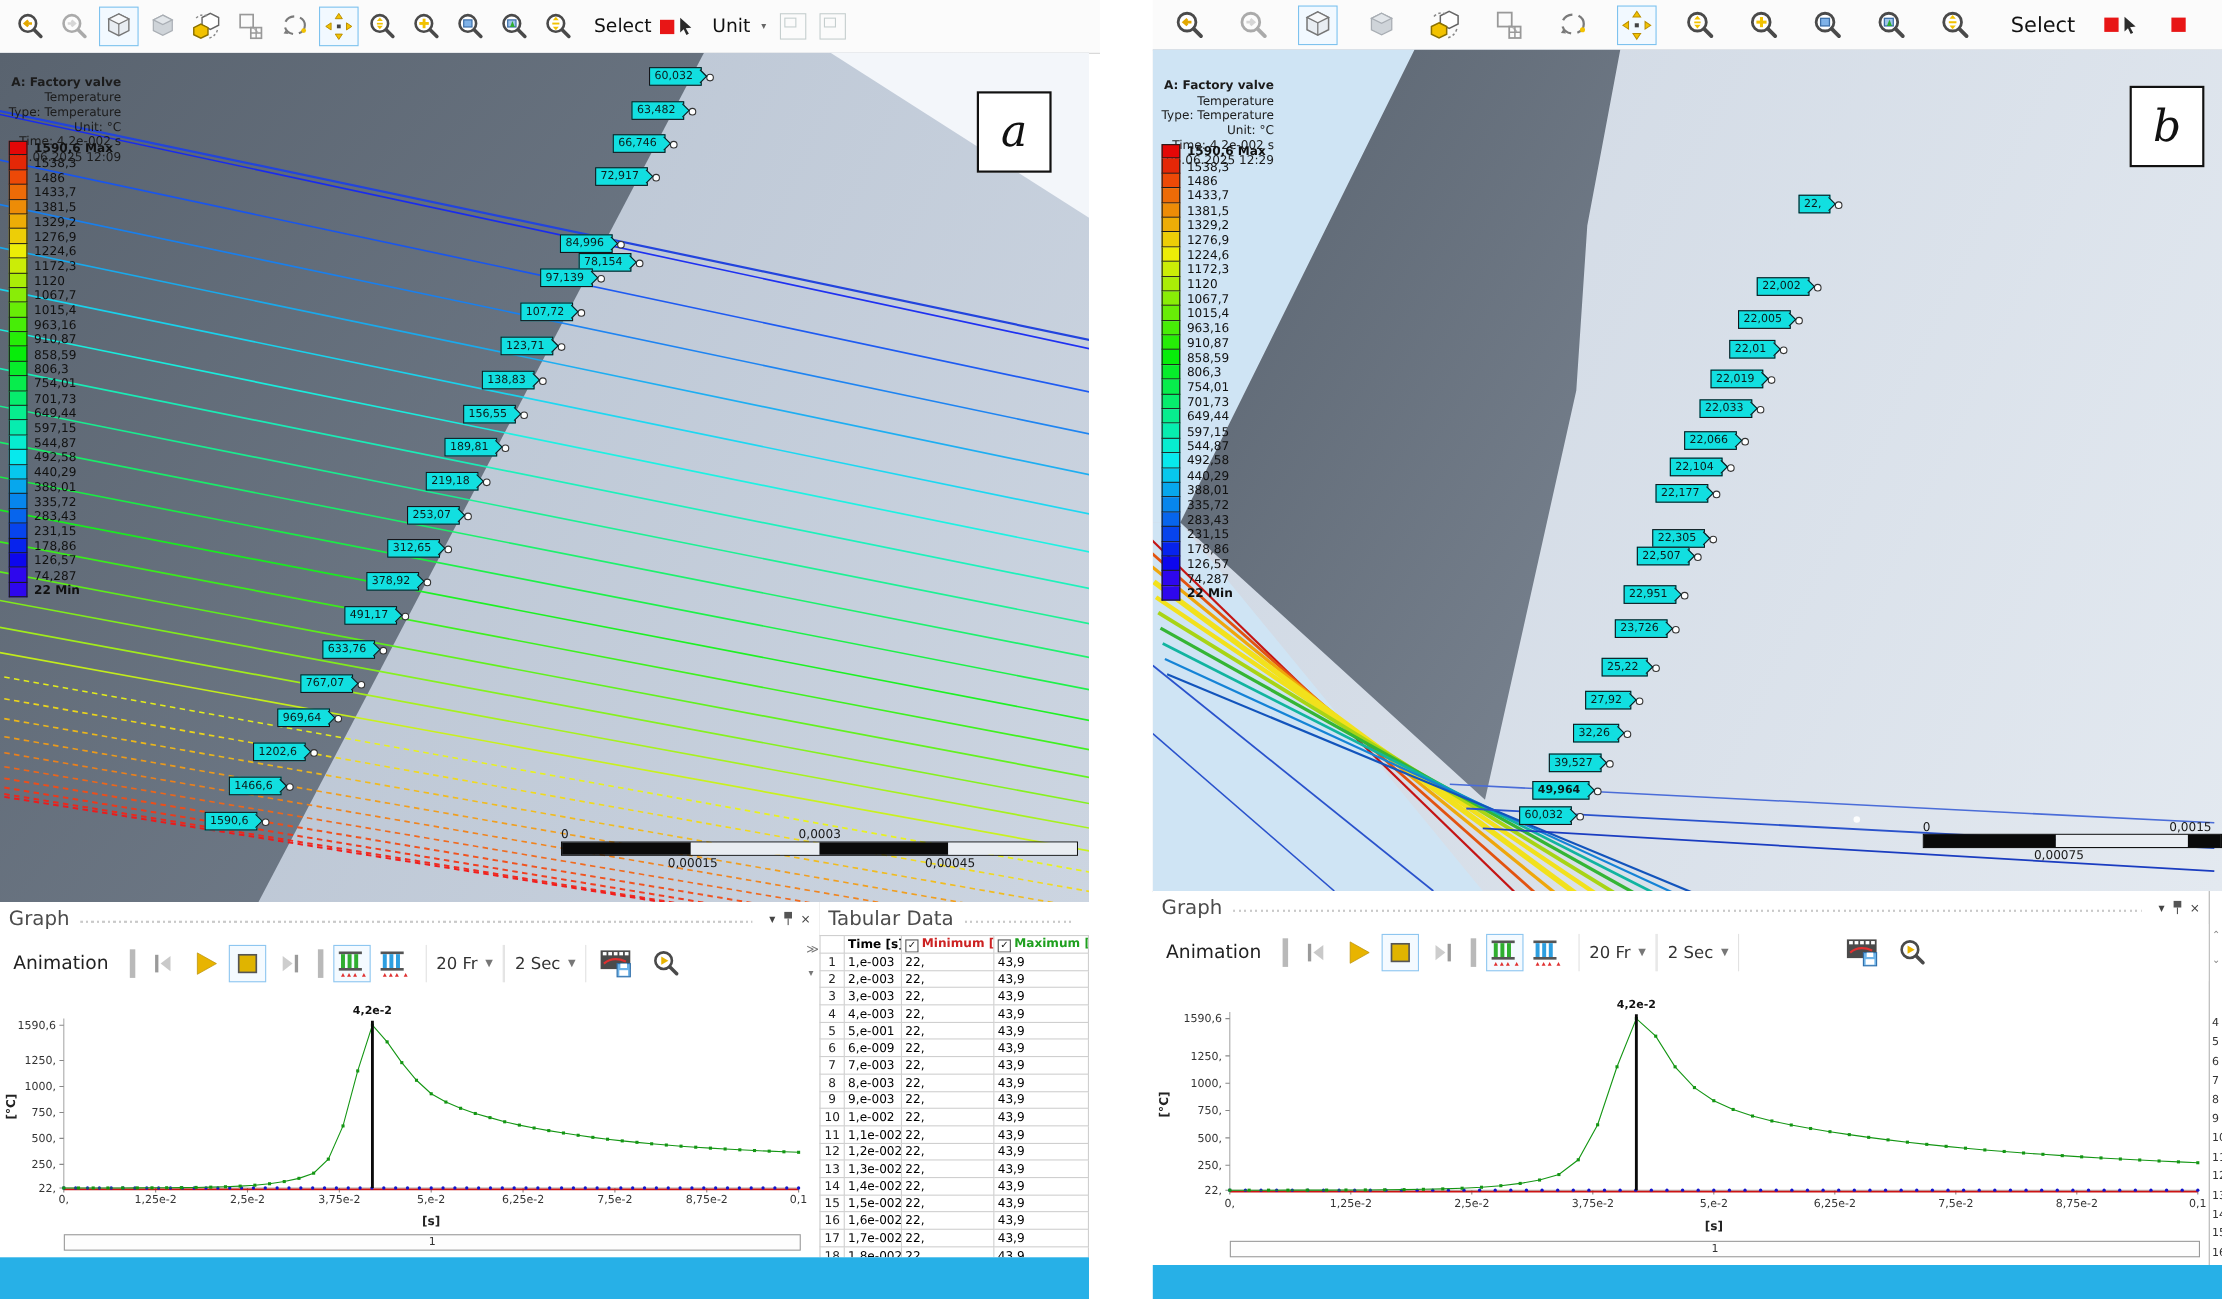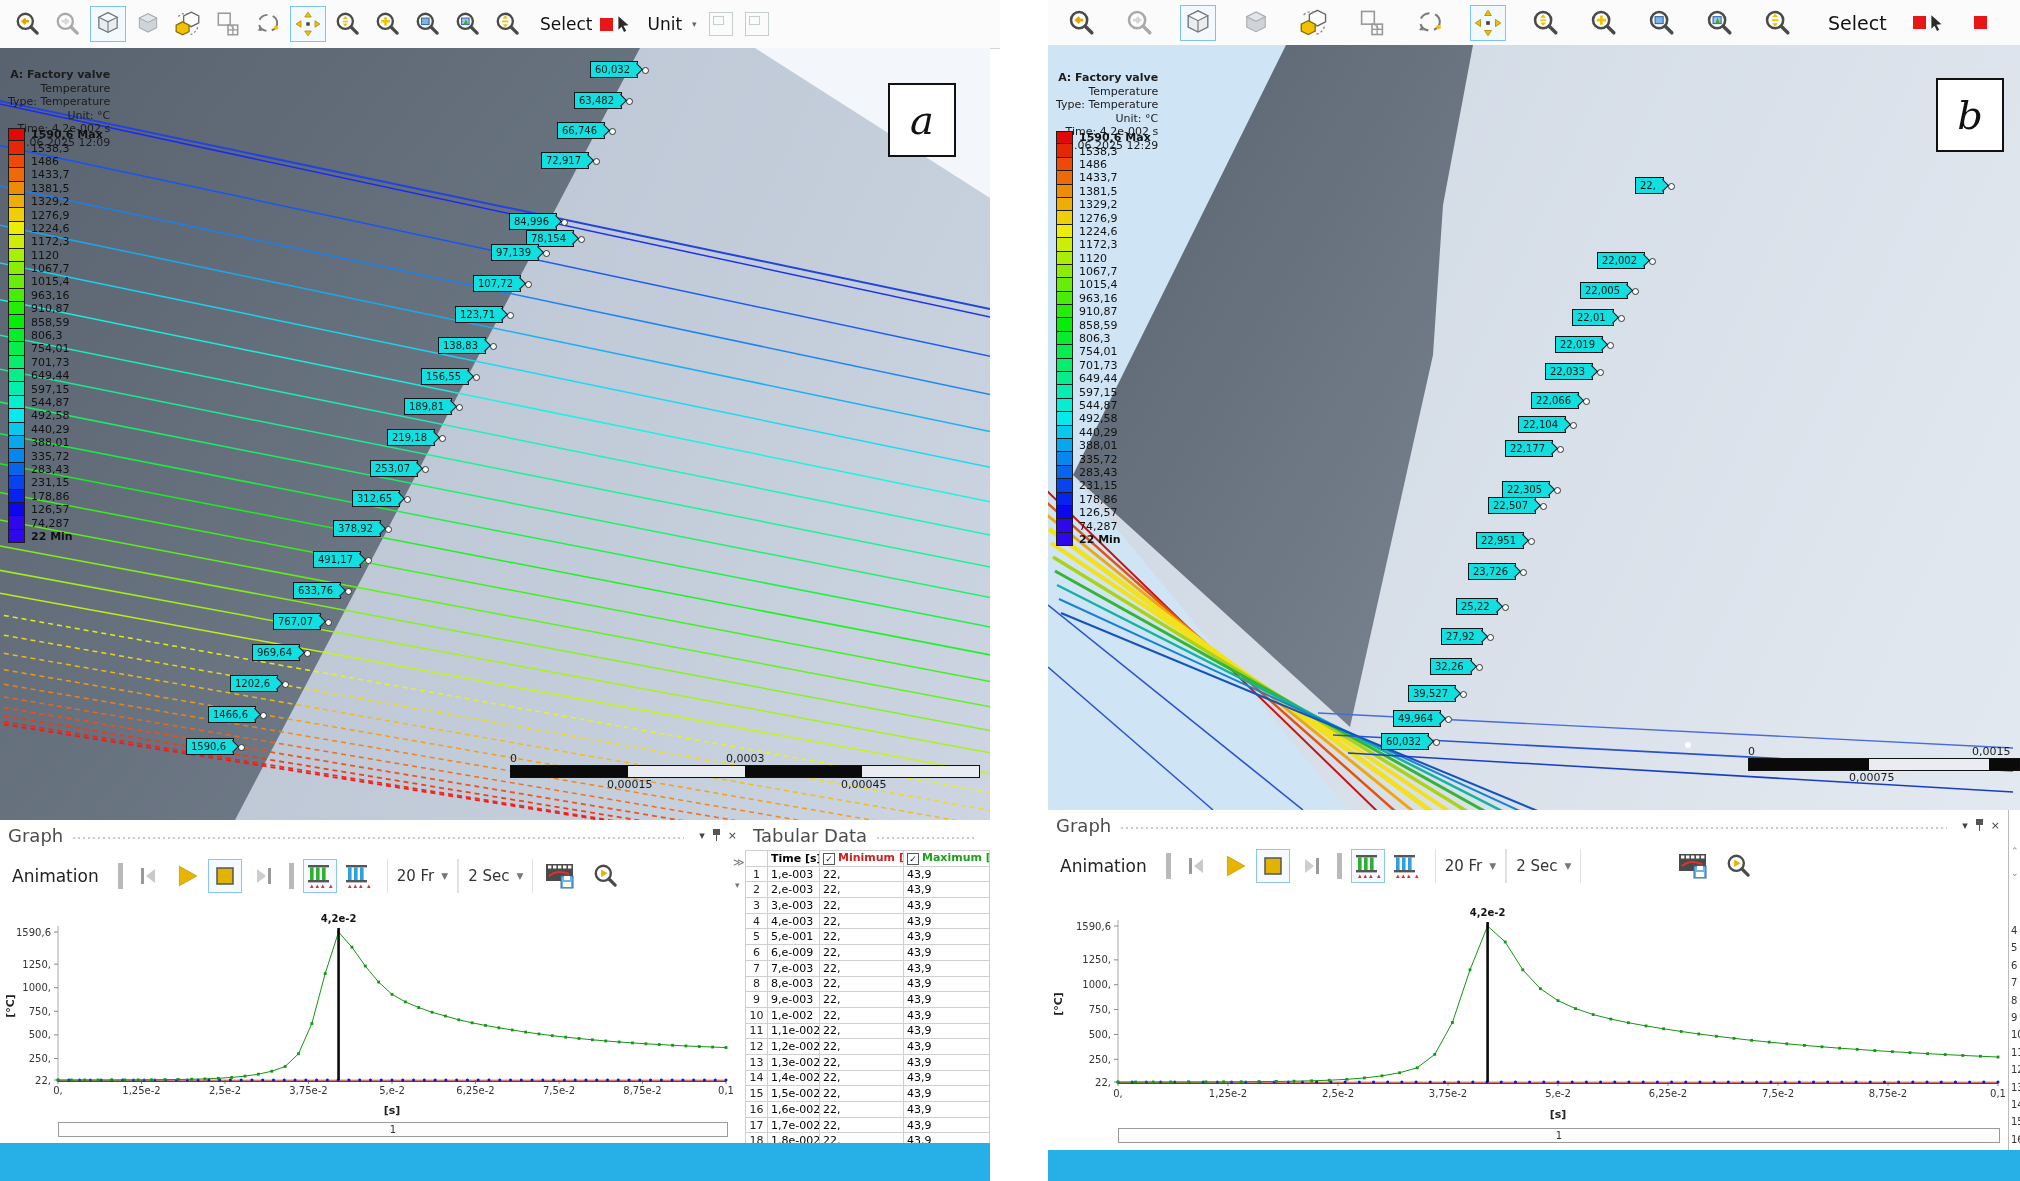--- a/index.html
+++ b/index.html
@@ -1143,21 +1143,21 @@
           <div class="tag" style="left: 470px; top: 371px;">22,104<span class="dot"></span></div>
           <div class="tag" style="left: 457px; top: 395px;">22,177<span class="dot"></span></div>
           <div class="tag" style="left: 454px; top: 423px; margin-top: 13px;">22,305<span class="dot"></span></div>
           <div class="tag" style="left: 440px; top: 452px;">22,507<span class="dot"></span></div>
           <div class="tag" style="left: 428px; top: 487px;">22,951<span class="dot"></span></div>
           <div class="tag" style="left: 420px; top: 518px;">23,726<span class="dot"></span></div>
           <div class="tag" style="left: 408px; top: 553px;">25,22<span class="dot"></span></div>
           <div class="tag" style="left: 393px; top: 583px;">27,92<span class="dot"></span></div>
           <div class="tag" style="left: 382px; top: 613px;">32,26<span class="dot"></span></div>
           <div class="tag" style="left: 360px; top: 640px;">39,527<span class="dot"></span></div>
-          <div class="tag" style="left: 345px; top: 665px;">49,964<span class="dot"></span></div>
+          <div class="tag" style="left: 345px; top: 665px; font-weight: bold;">49,964<span class="dot"></span></div>
           <div class="tag" style="left: 333px; top: 688px;">60,032<span class="dot"></span></div>
         </div>
       <div class="scalebar" id="scalebarB" style="left: 700px; top: 700px; width: 272px;">
           <div class="sb-row">
             <span class="sb-lab" style="left: 0px;">0</span>
             <span class="sb-lab" style="left: 224px;">0,0015</span>
           </div>
           <div class="sb-bar">
             <span class="sb-seg" style="width: 121px; background: rgb(10, 10, 10);"></span>
             <span class="sb-seg" style="width: 121px; background: rgb(233, 237, 242);"></span>

